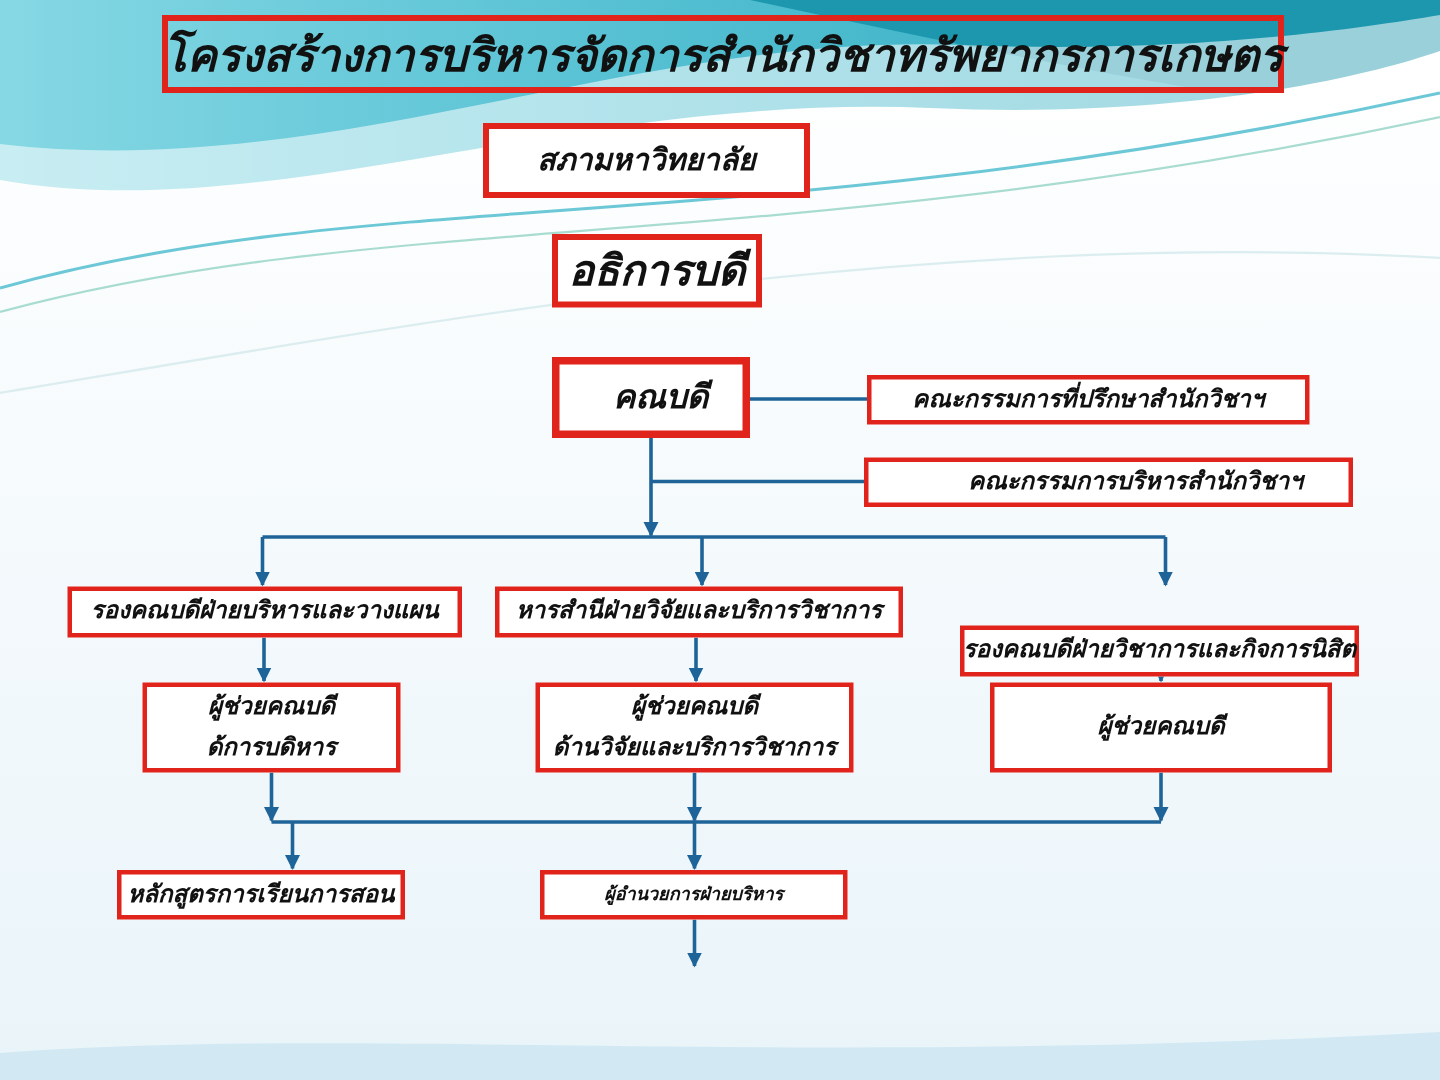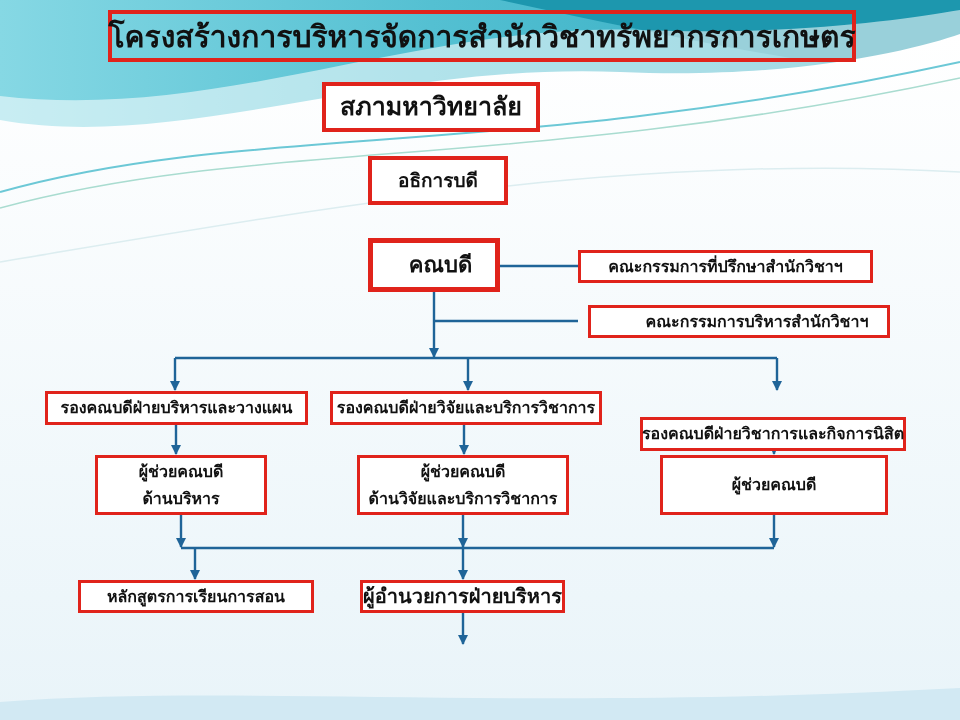--- a/index.html
+++ b/index.html
@@ -1,19 +1,20 @@
 <!DOCTYPE html>
 <html style="--box-border: #e0231b; --connector: #1f6498; --text: #111111; --wave-teal: #4fbfd2; --wave-teal-dark: #1d97ae; --page-tint: #eaf4f9;"><head>
 <meta charset="utf-8">
 <style>
   html,body { margin:0; padding:0; }
   .slide {
     position:relative; width:960px; height:720px; overflow:hidden;
     background:#7dd3fc; color:var(--text,#111);
     font-family:"Liberation Sans", sans-serif;
+    font-style:italic;
   }
   .bg-layer, .connector-layer {
     position:absolute; left:0; top:0; width:960px; height:720px;
   }
   .bg-layer { z-index:0; }
   .connector-layer { z-index:1; }
   .connector-layer path.line { stroke:var(--connector,#1f6498); stroke-width:2.4; fill:none; }
   .connector-layer .arrowhead { fill:var(--connector,#1f6498); stroke:none; }
   .node {
     position:absolute; z-index:2; box-sizing:border-box;
@@ -81,61 +82,61 @@
     <path class="line" d="M181,548 L774,548"></path>
     <path class="line" d="M195,548 L195,579" marker-end="url(#arr)"></path>
     <path class="line" d="M463,548 L463,579" marker-end="url(#arr)"></path>
     <path class="line" d="M463,613 L463,644" marker-end="url(#arr)"></path>
   </svg>
 
   <div class="title-box" style="left:108px; top:10px; width:748px; height:52px; font-size:30px;">
     <span>โครงสร้างการบริหารจัดการสำนักวิชาทรัพยากรการเกษตร</span>
   </div>
 
-  <div class="node thick" style="left:322px; top:82px; width:218px; height:50px; font-size:25px;">
+  <div class="node thick" style="left:322px; top:82px; width:218px; height:50px; font-size:20px;">
     <span>สภามหาวิทยาลัย</span>
   </div>
 
-  <div class="node thick" style="left:368px; top:156px; width:140px; height:49px; font-size:19px;text-align:right;">
+  <div class="node thick" style="left:368px; top:156px; width:140px; height:49px; font-size:28px;text-align:right;">
     <span>อธิการบดี</span>
   </div>
 
   <div class="node extra-thick" style="left:368px; top:238px; width:132px; height:54px; font-size:22px;">
     <span>คณบดี</span>
   </div>
   <div class="node" style="left:578px; top:250px; width:295px; height:33px; font-size:16px;justify-content:center;">
     <span>คณะกรรมการที่ปรึกษาสำนักวิชาฯ</span>
   </div>
-  <div class="node" style="left:588px; top:305px; width:302px; height:33px; font-size:16px;padding-left:36px;">
+  <div class="node" style="left:576px; top:305px; width:326px; height:33px; font-size:16px;padding-left:36px;">
     <span>คณะกรรมการบริหารสำนักวิชาฯ</span>
   </div>
 
   <div class="node" style="left:45px; top:391px; width:263px; height:34px; font-size:16px;justify-content:center;">
     <span>รองคณบดีฝ่ายบริหารและวางแผน</span>
   </div>
   <div class="node" style="left:330px; top:391px; width:272px; height:34px; font-size:16px;">
-    <span>รองคณบดีฝ่ายวิจัยและบริการวิชาการ</span>
+    <span>หารสำนีฝ่ายวิจัยและบริการวิชาการ</span>
   </div>
   <div class="node" style="left:640px; top:391px; width:266px; height:34px; font-size:16px;margin-top:26px;">
     <span>รองคณบดีฝ่ายวิชาการและกิจการนิสิต</span>
   </div>
 
   <div class="node" style="left:95px; top:455px; width:172px; height:60px; font-size:16px; line-height:1.7;">
     <span>ผู้ช่วยคณบดี</span>
-    <span>ด้านบริหาร</span>
+    <span>ด้การบดิหาร</span>
   </div>
   <div class="node" style="left:357px; top:455px; width:212px; height:60px; font-size:16px; line-height:1.7;">
     <span>ผู้ช่วยคณบดี</span>
     <span>ด้านวิจัยและบริการวิชาการ</span>
   </div>
   <div class="node" style="left:660px; top:455px; width:228px; height:60px; font-size:16px; line-height:1.7;">
     <span>ผู้ช่วยคณบดี</span>
   </div>
 
-  <div class="node" style="left:78px; top:580px; width:236px; height:33px; font-size:16px;">
+  <div class="node" style="left:78px; top:580px; width:192px; height:33px; font-size:16px;">
     <span>หลักสูตรการเรียนการสอน</span>
   </div>
-  <div class="node" style="left:360px; top:580px; width:205px; height:33px; font-size:20px;">
+  <div class="node" style="left:360px; top:580px; width:205px; height:33px; font-size:12px;">
     <span>ผู้อำนวยการฝ่ายบริหาร</span>
   </div>
 
 
 </div>
 
 </body></html>

